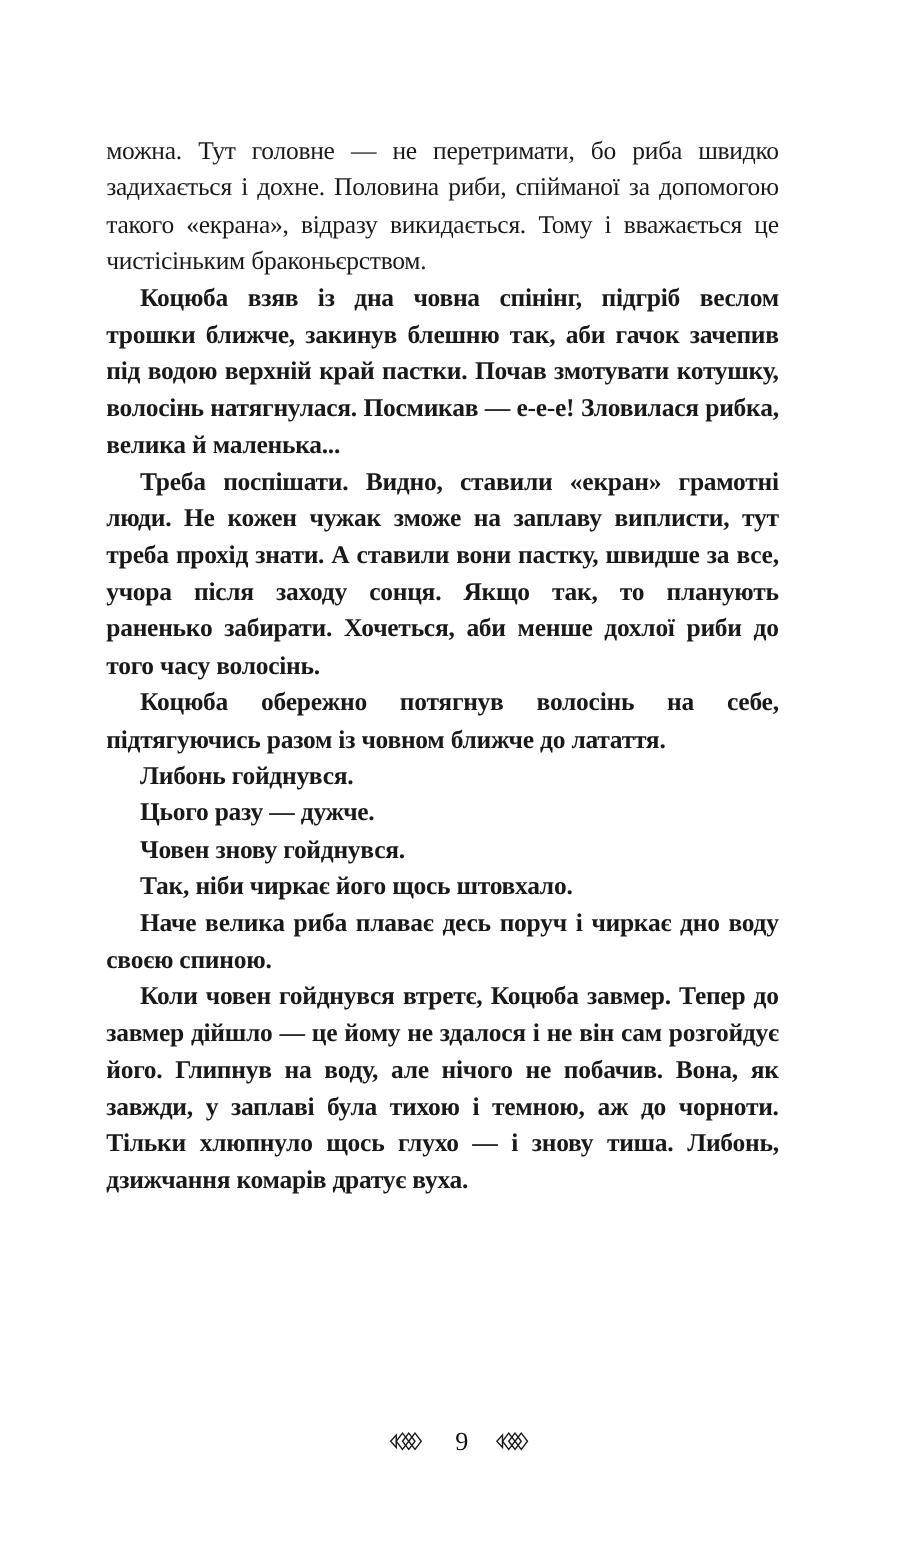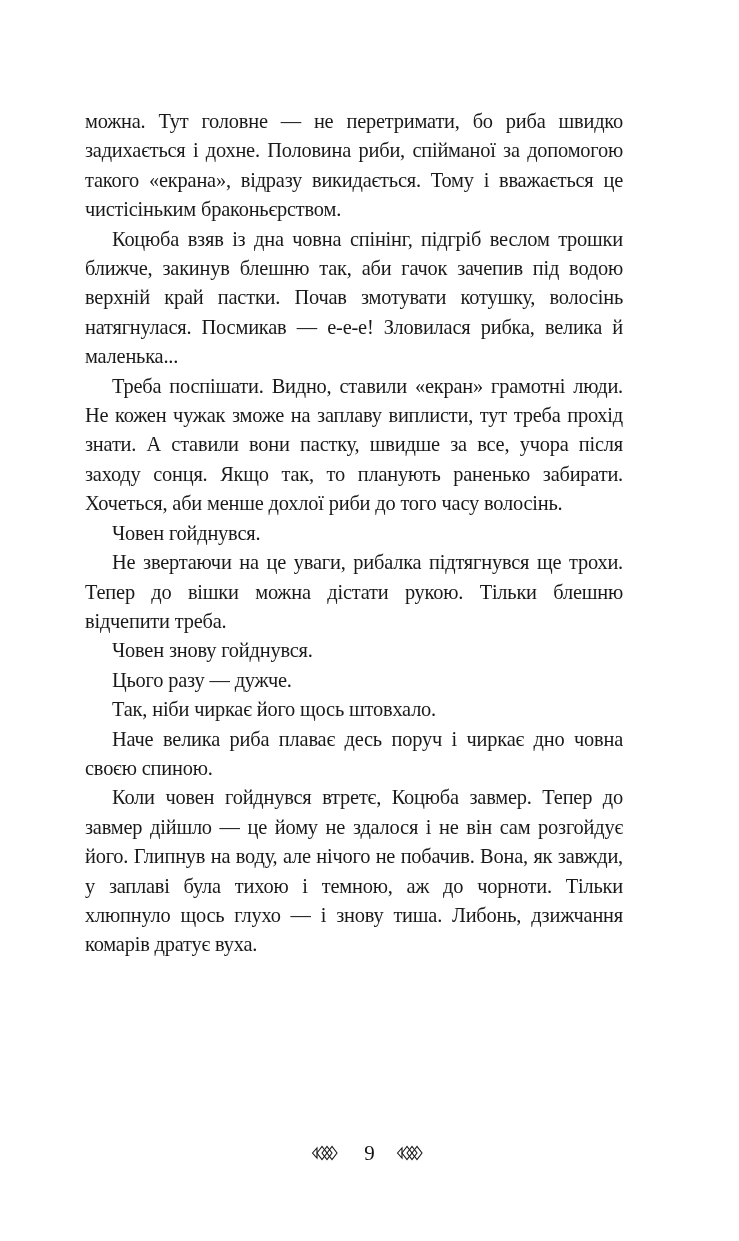--- a/index.html
+++ b/index.html
@@ -39,20 +39,21 @@
     font-size: 20.4px;
     line-height: 29.4px;
     letter-spacing: -0.01em;
     word-spacing: 0.005em;
     hyphens: manual;
     color: #191919;
   }
 
   .para.indent {
     text-indent: 27px;
+    font-weight: bold;
   }
 
   
   .para.cont {
     text-indent: 0;
   }
 
   
   .folio {
     position: absolute;
@@ -85,26 +86,26 @@
 </style>
 </head>
 <body>
 
 <div class="page">
 
   <div class="textblock">
     <p class="para cont">можна. Тут головне — не перетримати, бо риба швидко задихається і дохне. Половина риби, спійманої за допомогою такого «екрана», відразу викидається. Тому і вважається це чистісіньким браконьєрством.</p>
     <p class="para indent">Коцюба взяв із дна човна спінінг, підгріб веслом трошки ближче, закинув блешню так, аби гачок зачепив під водою верхній край пастки. Почав змотувати котушку, волосінь натягнулася. Посмикав — е-е-е! Зловилася рибка, велика й маленька...</p>
     <p class="para indent">Треба поспішати. Видно, ставили «екран» грамотні люди. Не кожен чужак зможе на заплаву виплисти, тут треба прохід знати. А ставили вони пастку, швидше за все, учора після заходу сонця. Якщо так, то планують раненько забирати. Хочеться, аби менше дохлої риби до того часу волосінь.</p>
-    <p class="para indent">Човен гойднувся.</p>
-    <p class="para indent">Не звертаючи на це уваги, рибалка підтягнувся ще трохи. Тепер до вішки можна дістати рукою. Тільки блешню відчепити треба.</p>
+    <p class="para indent">Коцюба обережно потягнув волосінь на себе, підтягуючись разом із човном ближче до латаття.</p>
+    <p class="para indent">Либонь гойднувся.</p>
+    <p class="para indent">Цього разу — дужче.</p>
     <p class="para indent">Човен знову гойднувся.</p>
-    <p class="para indent">Цього разу — дужче.</p>
     <p class="para indent">Так, ніби чиркає його щось штовхало.</p>
-    <p class="para indent">Наче велика риба плаває десь поруч і чиркає дно човна своєю спиною.</p>
+    <p class="para indent">Наче велика риба плаває десь поруч і чиркає дно воду своєю спиною.</p>
     <p class="para indent">Коли човен гойднувся втретє, Коцюба завмер. Тепер до завмер дійшло — це йому не здалося і не він сам розгойдує його. Глипнув на воду, але нічого не побачив. Вона, як завжди, у заплаві була тихою і темною, аж до чорноти. Тільки хлюпнуло щось глухо — і знову тиша. Либонь, дзижчання комарів дратує вуха.</p>
   </div>
 
   <div class="folio">
 
     <span class="ornament">
       <svg width="34" height="20" viewBox="0 0 34 20" fill="none" stroke="#1a1a1a" stroke-width="1.1">
         <path d="M7 10 L12 3.5 L17 10 L12 16.5 Z"></path>
         <path d="M12 10 L17 3.5 L22 10 L17 16.5 Z"></path>
         <path d="M17 10 L22 3.5 L27 10 L22 16.5 Z"></path>

